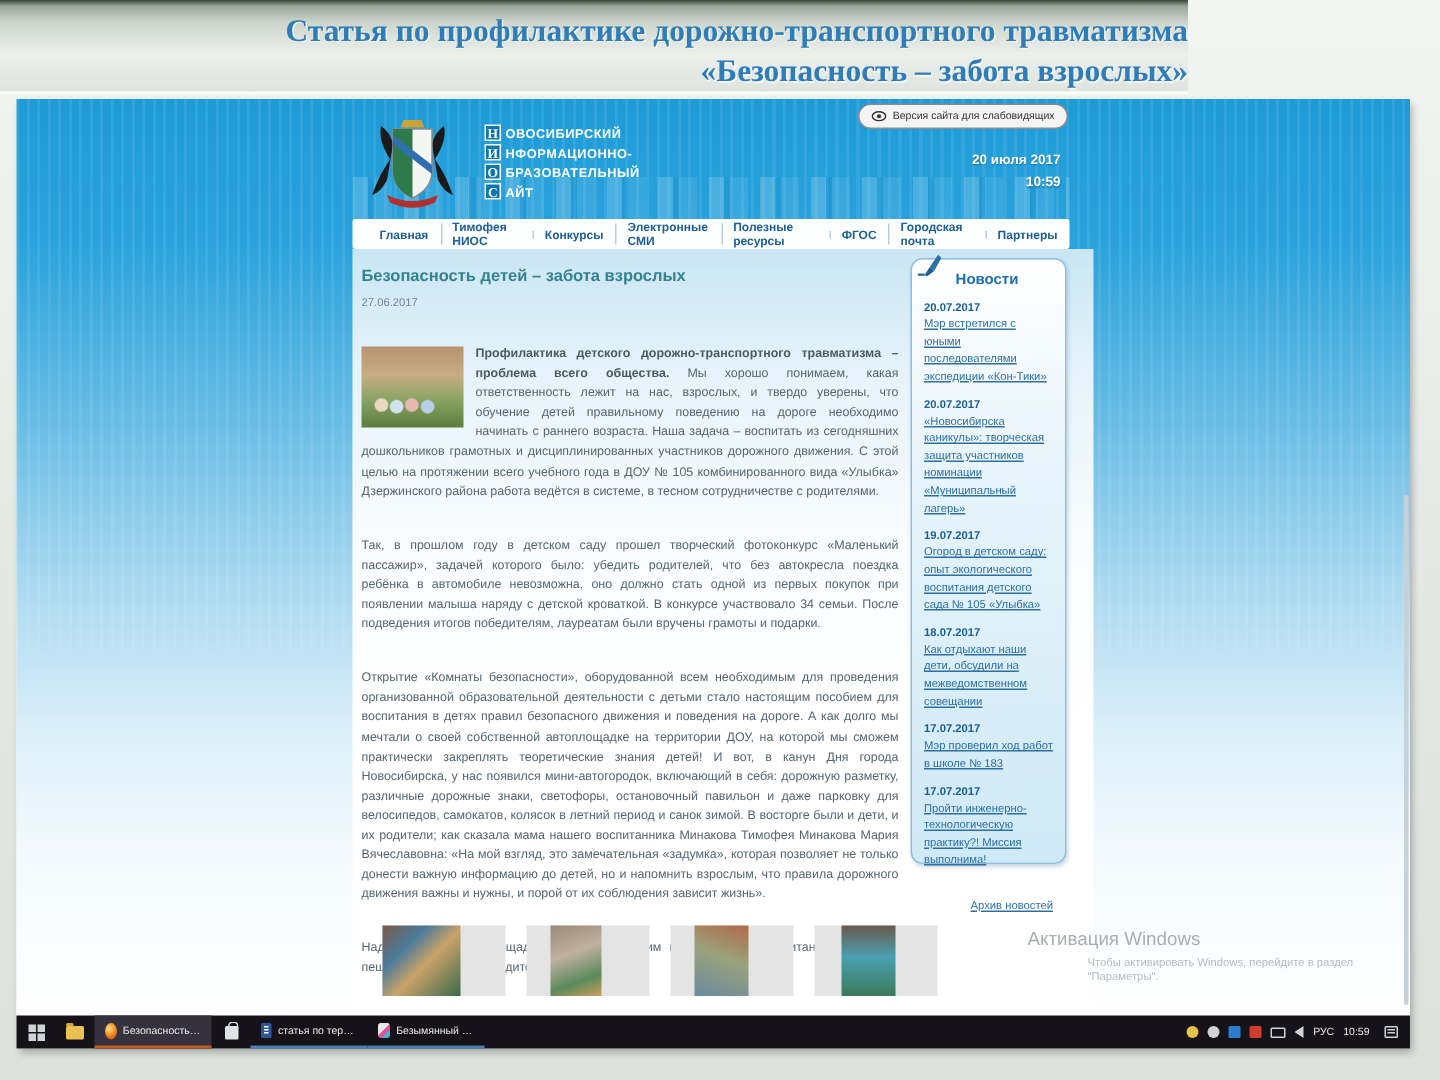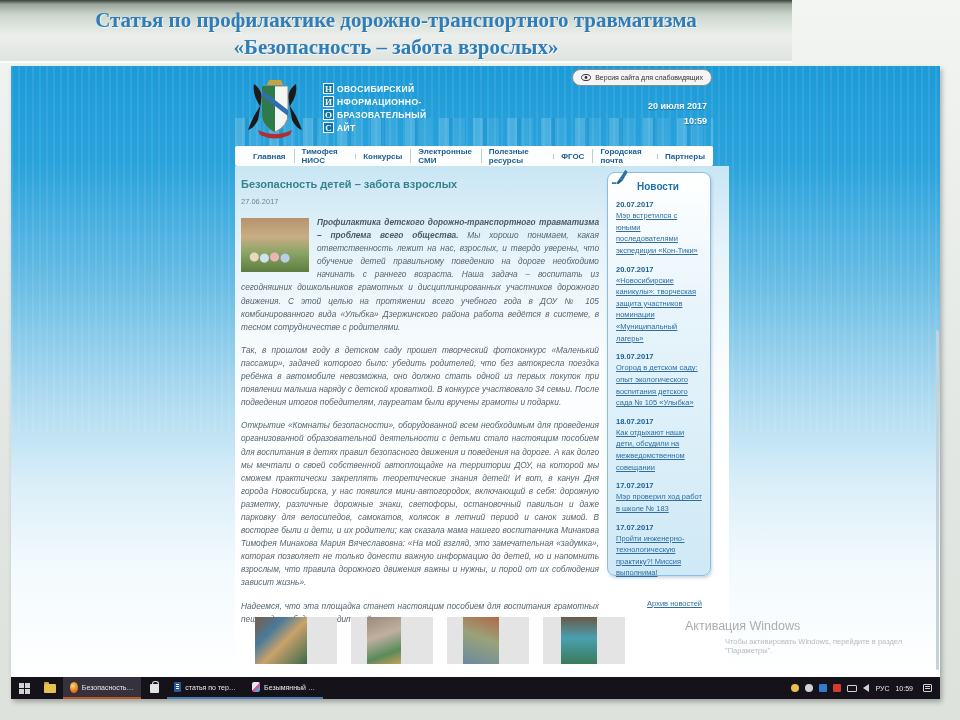--- a/index.html
+++ b/index.html
@@ -3,21 +3,21 @@
 <meta charset="utf-8">
 <style>
   * { margin:0; padding:0; box-sizing:border-box; }
   html,body { width:960px; height:720px; }
   body { font-family:"Liberation Sans", sans-serif; }
 
   .slide { position:relative; width:960px; height:720px; overflow:hidden;
            background:linear-gradient(180deg,#f2f5f2 0%,#e3e7e3 60%,#dde2dd 100%); }
 
   
-  .banner { position:absolute; left:0; top:0; width:792px; height:63px; text-align:center;
+  .banner { position:absolute; left:0; top:0; width:792px; height:63px; text-align:right;
             background:linear-gradient(180deg,#39443c 0%,#9aa69b 7%,#ccd5cc 24%,#ecefec 58%,#dfe4df 100%);
             border-bottom:2px solid #fbfdfb; padding-top:7px; }
   .banner div { font-family:"Liberation Serif", serif; font-weight:bold; font-size:21px;
                 color:#2e7cb8; line-height:1.3; text-shadow:1px 1px 0 rgba(255,255,255,.65); }
 
   
   .desktop { position:absolute; left:11px; top:66px; width:929px; height:633px;
              background:#fff; box-shadow:2px 3px 5px rgba(0,0,0,.28); }
 
   .page { position:absolute; left:0; top:0; right:0; bottom:22px; overflow:hidden;
@@ -51,21 +51,21 @@
          display:flex; align-items:center; padding-left:10px; border-radius:2px; }
   .nav-item { font-size:8px; font-weight:bold; color:#1b5e93; padding:0 8px; position:relative; cursor:pointer; }
   .nav-item + .nav-item::before { content:""; position:absolute; left:0; top:2px; bottom:2px; width:1px; background:#b9cedb; }
 
   
   .content { position:absolute; left:0; top:100px; width:494px; bottom:0;
              background:linear-gradient(180deg,#c9e6f4 0%,#e6f3fa 16%,#f9fcfe 38%,#ffffff 60%); }
   .article { position:absolute; left:6px; top:12px; width:358px; }
   .article h1 { font-size:11px; font-weight:600; color:#35828f; }
   .article .art-date { font-size:7.5px; color:#708693; margin-top:7px; }
-  .article p { font-size:8.3px; line-height:1.58; color:#55656f; text-align:justify; margin-top:10px;font-style:italic; }
+  .article p { font-size:8.3px; line-height:1.58; color:#55656f; text-align:justify; margin-top:23px; }
   .article b { color:#4a5a64; }
   .art-photo { float:left; width:68px; height:54px; margin:2px 8px 2px 0;
                background:linear-gradient(180deg,#b6936e 0%,#c8ad85 35%,#8aa464 65%,#5c7d3e 100%); position:relative; }
   .art-photo::after { content:""; position:absolute; left:8px; bottom:4px; width:44px; height:22px;
                background:radial-gradient(circle at 12% 50%, #e8d8c0 0 4px, transparent 5px),
                           radial-gradient(circle at 35% 55%, #cfe2ee 0 4px, transparent 5px),
                           radial-gradient(circle at 58% 50%, #e8b8b0 0 4px, transparent 5px),
                           radial-gradient(circle at 82% 55%, #b8cfe8 0 4px, transparent 5px); }
 
   .thumbs { position:absolute; left:20px; top:451px; display:flex; gap:14px; }
@@ -240,21 +240,21 @@
               </svg>
             </div>
             <div class="news-head">Новости</div>
 
             <div class="news-item">
               <div class="news-date">20.07.2017</div>
               <span class="news-link">Мэр встретился с юными последователями экспедиции «Кон-Тики»</span>
             </div>
             <div class="news-item">
               <div class="news-date">20.07.2017</div>
-              <span class="news-link">«Новосибирские каникулы»: творческая защита участников номинации «Муниципальный лагерь»</span>
+              <span class="news-link">«Новосибирска каникулы»: творческая защита участников номинации «Муниципальный лагерь»</span>
             </div>
             <div class="news-item">
               <div class="news-date">19.07.2017</div>
               <span class="news-link">Огород в детском саду: опыт экологического воспитания детского сада № 105 «Улыбка»</span>
             </div>
             <div class="news-item">
               <div class="news-date">18.07.2017</div>
               <span class="news-link">Как отдыхают наши дети, обсудили на межведомственном совещании</span>
             </div>
             <div class="news-item">

